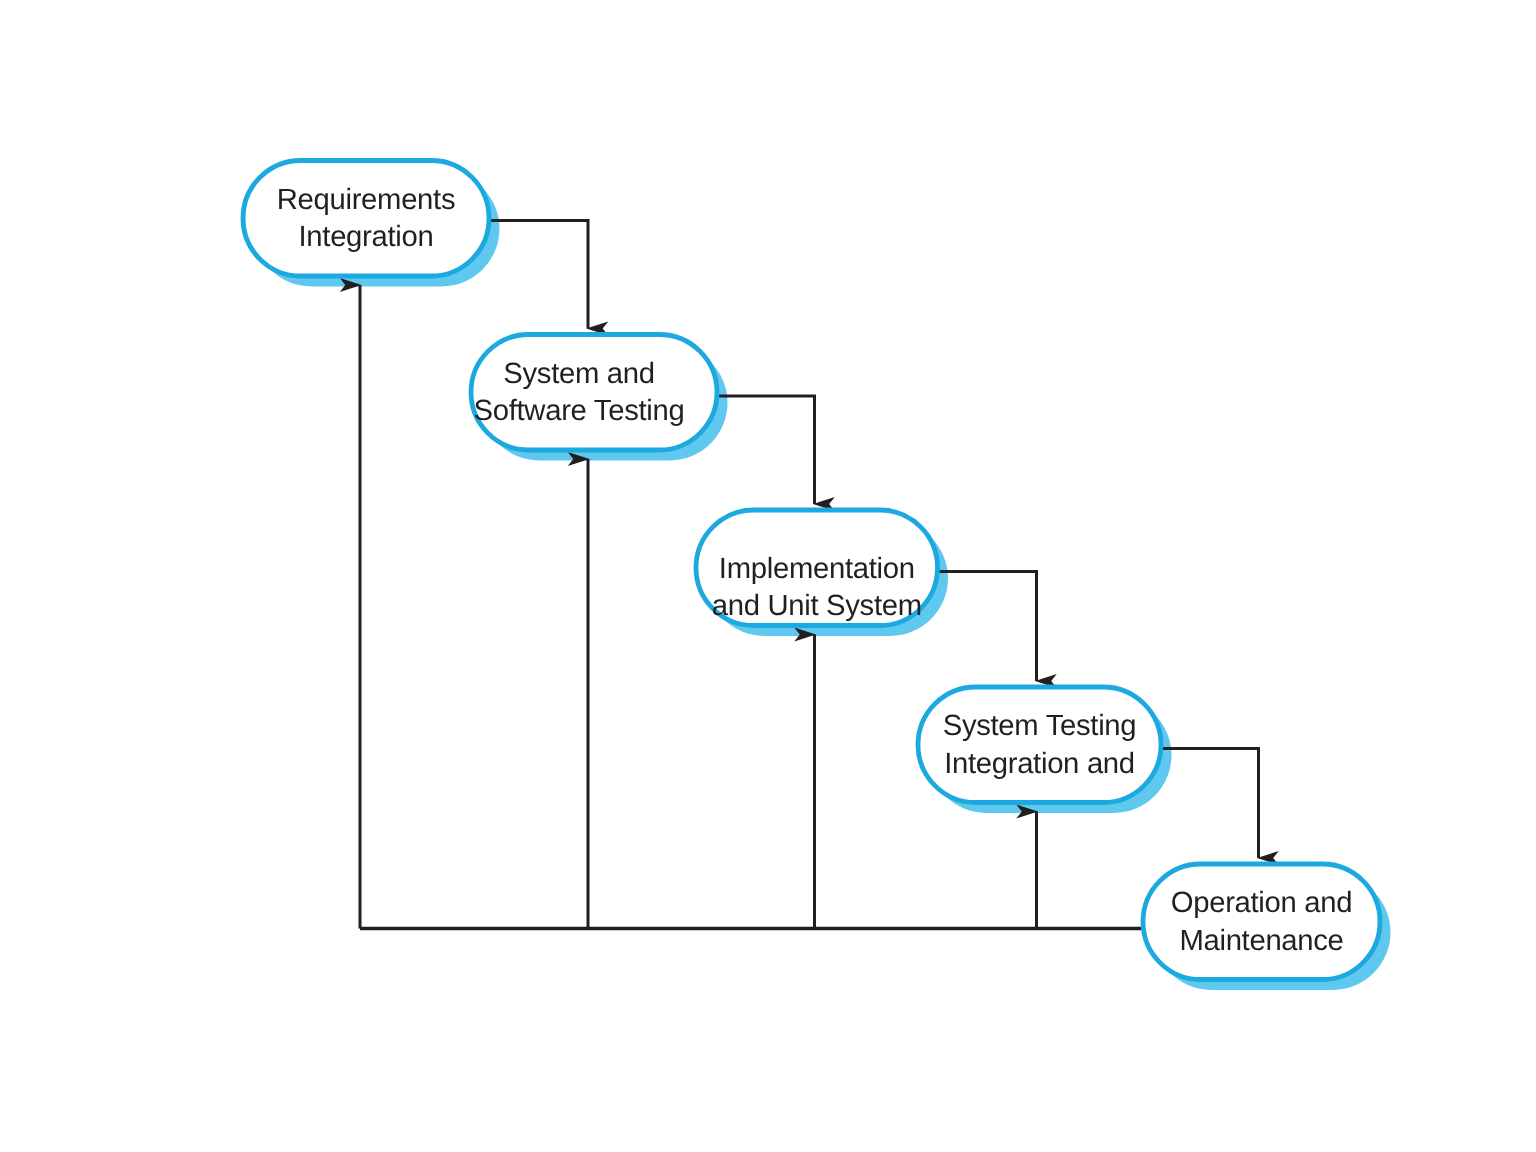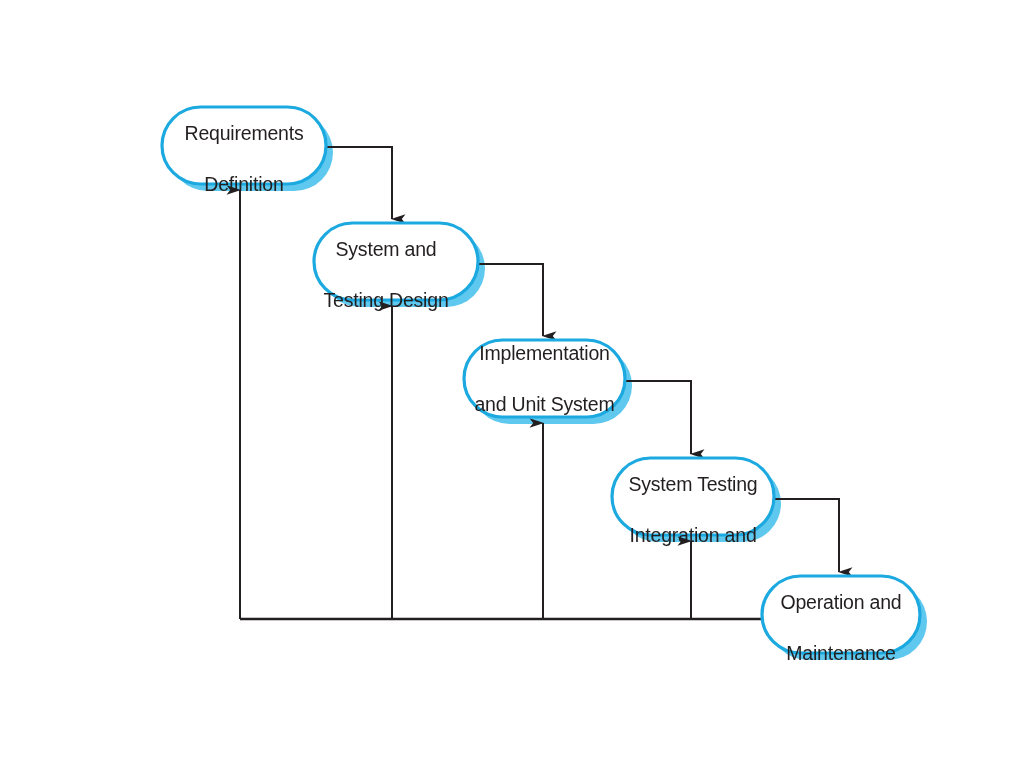--- a/index.html
+++ b/index.html
@@ -34,21 +34,21 @@
     justify-content: center;
     text-align: center;
     color: #231f20;
     font-family: "Liberation Sans", sans-serif;
     font-size: 19.5px;
     line-height: 1.28;
     letter-spacing: -0.2px;
     pointer-events: none;
     white-space: nowrap;
   }
-  .stage-label span { display: block; margin-top: 26px; }
+  .stage-label span { display: block; }
 </style>
 </head>
 <body>
 
 <div id="diagram-canvas">
 
   <svg id="diagram-svg" viewBox="0 0 1024 768" xmlns="http://www.w3.org/2000/svg">
     <defs>
       <marker id="arrow-down" markerWidth="11" markerHeight="15" refX="5.5" refY="14" orient="auto" markerUnits="userSpaceOnUse">
         <path d="M5.5,15 L10.2,0.5 L5.5,4.2 L0.8,0.5 Z" fill="#231f20"></path>
@@ -81,25 +81,25 @@
         <rect x="314" y="223" width="164" height="77" rx="38.5" ry="38.5" fill="#ffffff" stroke="#1ba9e0" stroke-width="3.2"></rect>
         <rect x="464" y="340" width="161" height="77" rx="38.5" ry="38.5" fill="#ffffff" stroke="#1ba9e0" stroke-width="3.2"></rect>
         <rect x="612" y="458" width="162" height="77" rx="38.5" ry="38.5" fill="#ffffff" stroke="#1ba9e0" stroke-width="3.2"></rect>
         <rect x="762" y="576" width="158" height="77" rx="38.5" ry="38.5" fill="#ffffff" stroke="#1ba9e0" stroke-width="3.2"></rect>
       </g>
   </svg>
 
   <div id="label-layer">
       <div class="stage-label" style="left: 162px; top: 107px; width: 164px; height: 77px;">
         <span>Requirements</span>
-        <span>Definition</span>
+        <span>Integration</span>
       </div>
       <div class="stage-label" style="left: 304px; top: 223px; width: 164px; height: 77px;">
         <span>System and</span>
-        <span>Testing Design</span>
+        <span>Software Testing</span>
       </div>
       <div class="stage-label" style="left: 464px; top: 340px; width: 161px; height: 77px; justify-content: flex-end;">
         <span>Implementation</span>
         <span>and Unit System</span>
       </div>
       <div class="stage-label" style="left: 612px; top: 458px; width: 162px; height: 77px;">
         <span>System Testing</span>
         <span>Integration and</span>
       </div>
       <div class="stage-label" style="left: 762px; top: 576px; width: 158px; height: 77px;">

